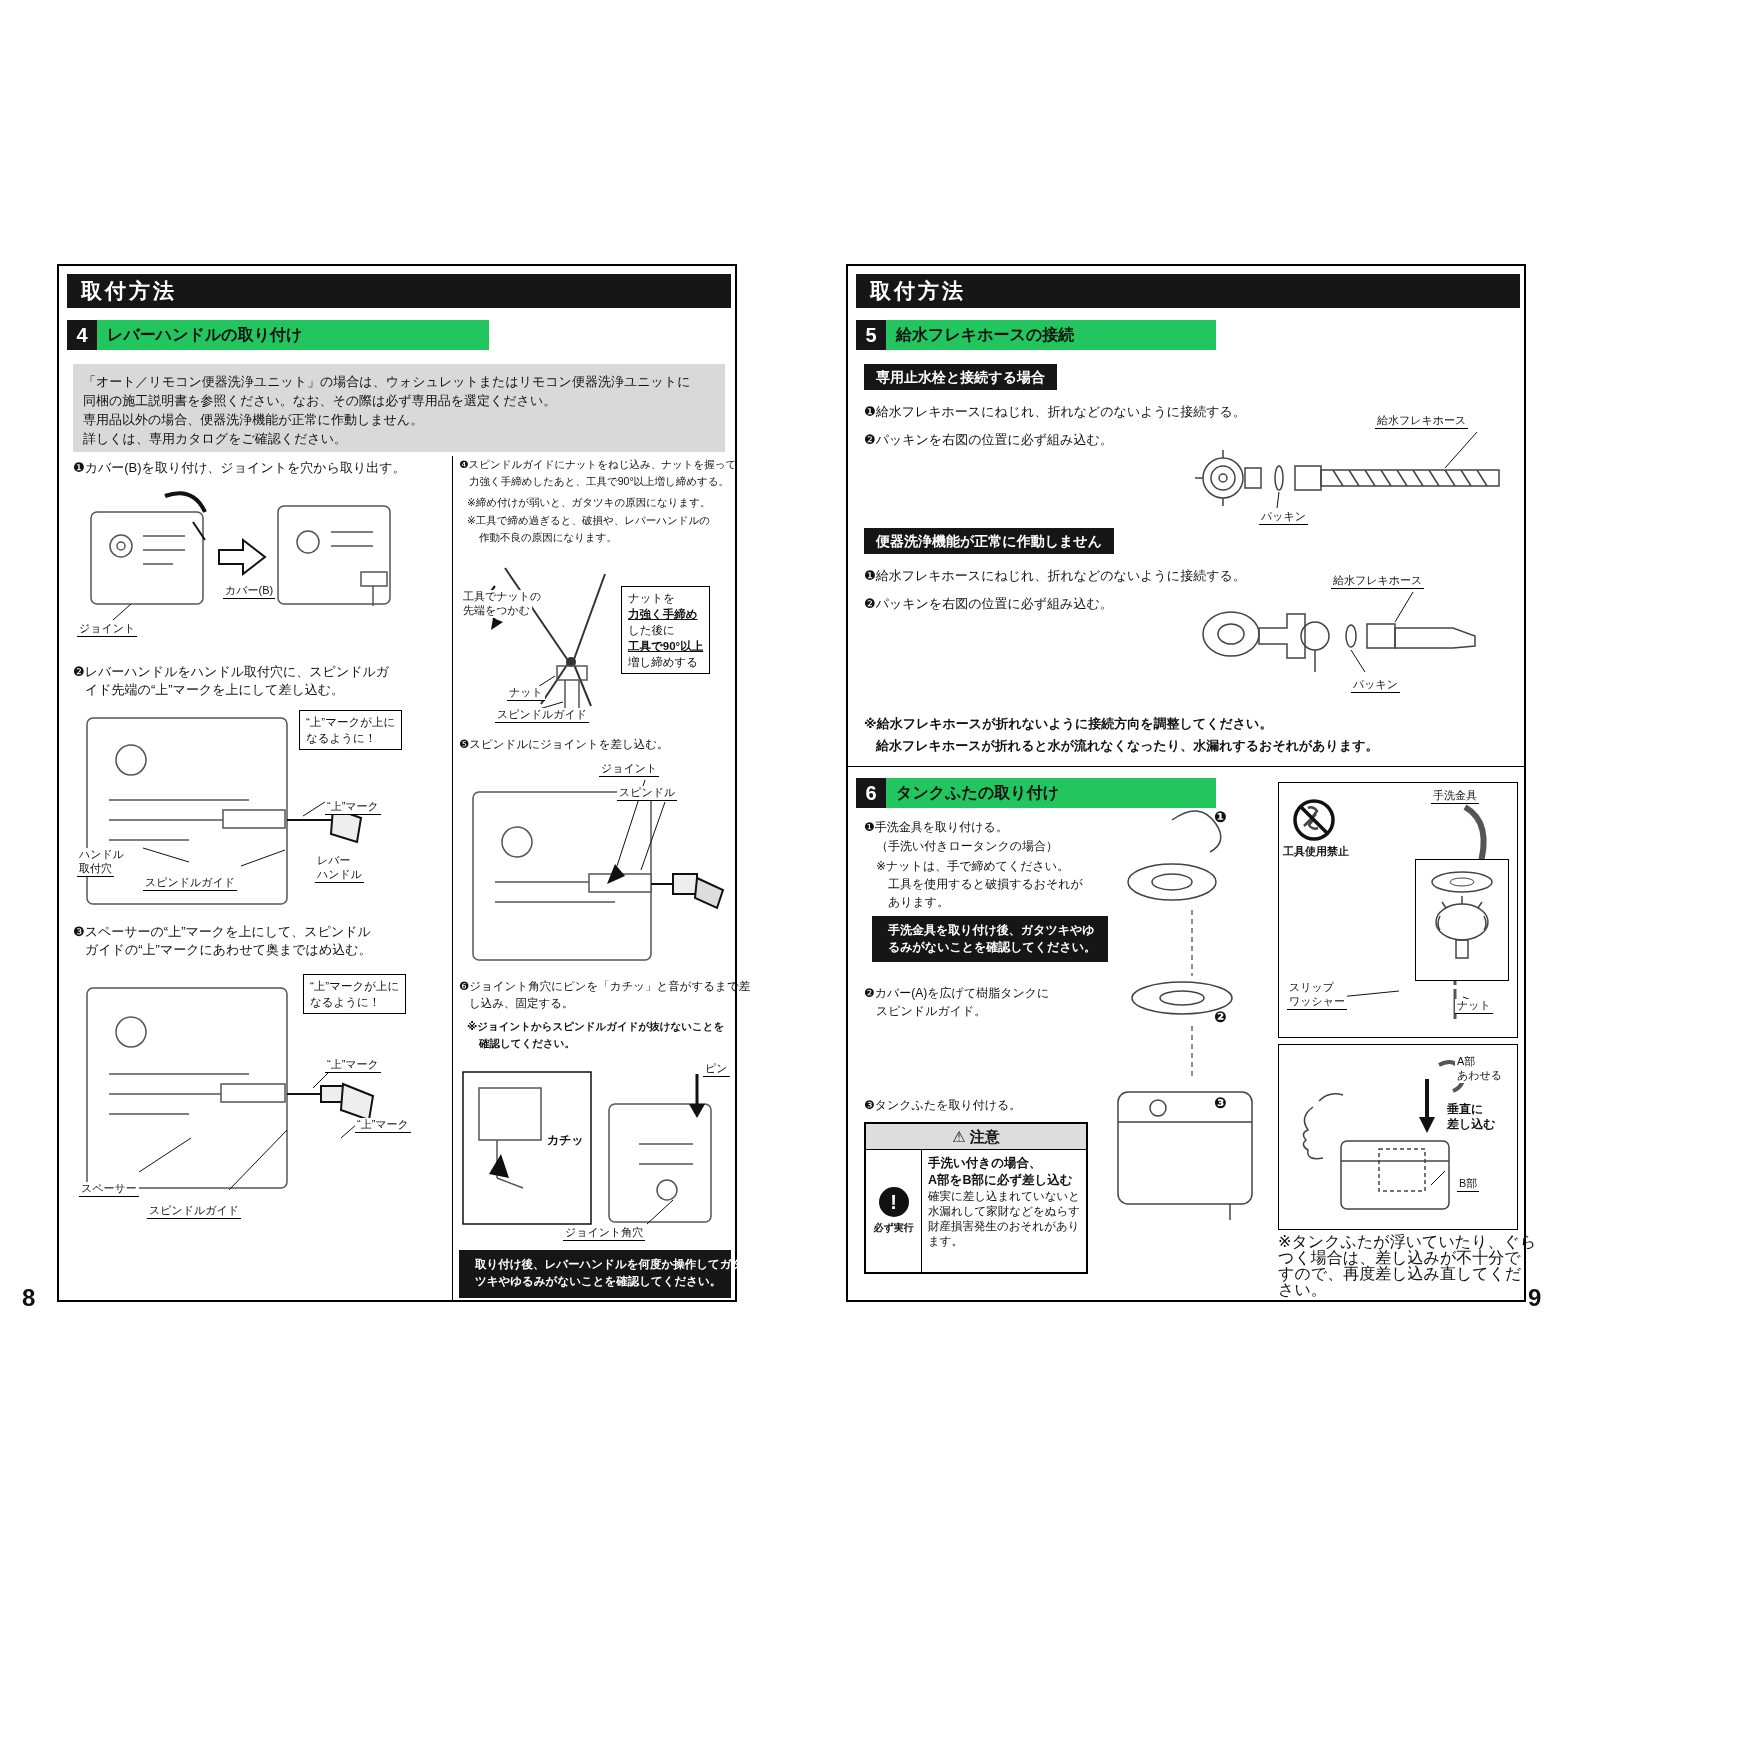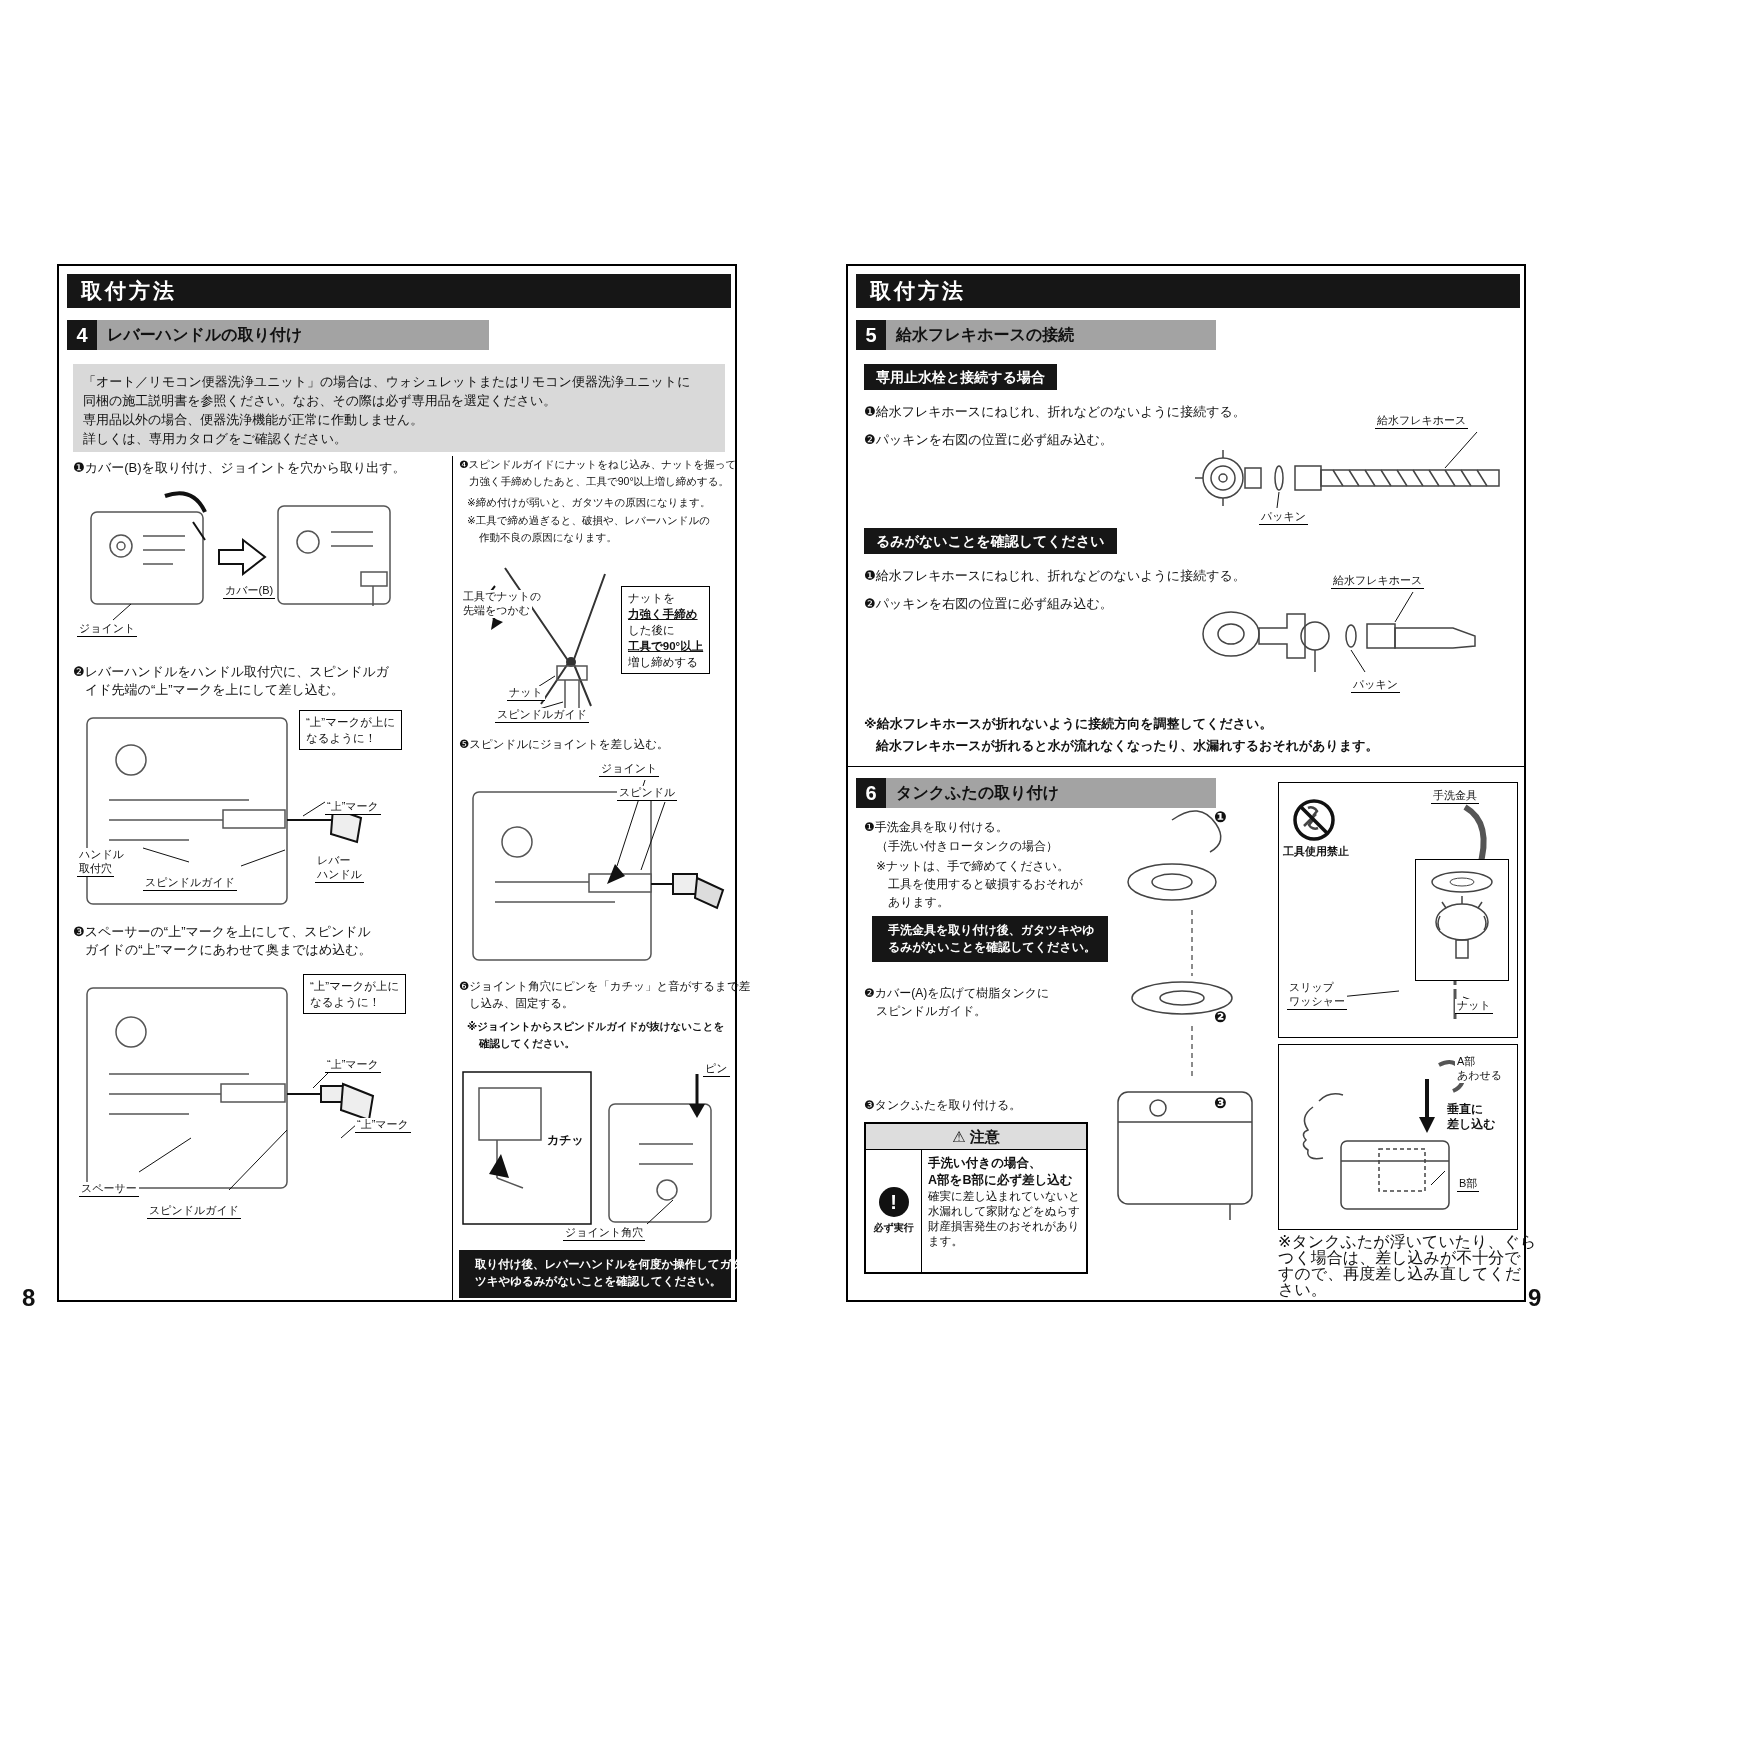--- a/index.html
+++ b/index.html
@@ -9,21 +9,21 @@
     font-family:"Liberation Sans","DejaVu Sans",sans-serif; color:#111;
   }
   .sheet { position:absolute; top:264px; width:680px; height:1038px; border:2px solid #000; background:#fff; }
   #page8 { left:57px; }
   #page9 { left:846px; }
   .abs { position:absolute; }
   .hdr { position:absolute; left:8px; top:8px; width:664px; height:34px; background:#161616; color:#fff;
          font-weight:bold; font-size:21px; line-height:34px; padding-left:14px; letter-spacing:3px; }
   .secnum { position:absolute; width:30px; height:30px; background:#161616; color:#fff; font-weight:bold;
             font-size:20px; text-align:center; line-height:30px; }
-  .sectitle { position:absolute; height:30px; background:#a3a3a3; font-weight:bold; font-size:16px;
+  .sectitle { position:absolute; height:30px; background:#22c55e; font-weight:bold; font-size:16px;
               line-height:30px; padding:0 14px 0 10px; white-space:nowrap; }
   .notebox { position:absolute; background:#d9d9d9; padding:8px 10px; font-size:13px; line-height:19px; }
   .txt { position:absolute; font-size:13px; line-height:19px; white-space:nowrap; }
   .txt-r { position:absolute; font-size:10.5px; line-height:16px; white-space:nowrap; }
   .txt-m { position:absolute; font-size:12px; line-height:18px; white-space:nowrap; }
   .bold { font-weight:bold; }
   .lbl { position:absolute; font-size:11px; line-height:13px; border-bottom:1px solid #000;
          background:#fff; padding:0 2px 1px; white-space:nowrap; }
   .lbl-n { border-bottom:none; }
   .callout { position:absolute; border:1.5px solid #000; background:#fff; font-size:11.5px; line-height:16px;
@@ -265,21 +265,21 @@
         <rect x="112" y="54" width="26" height="24"></rect>
         <path d="M138 58 h178 v16 h-178 z"></path>
         <path d="M150 58 l10 16 M166 58 l10 16 M182 58 l10 16 M198 58 l10 16 M214 58 l10 16 M230 58 l10 16 M246 58 l10 16 M262 58 l10 16 M278 58 l10 16 M294 58 l10 16"></path>
       </g>
       <path d="M262 56 l32 -36 M96 80 l-2 16" stroke="#111" stroke-width="1"></path>
     </svg>
     <span class="lbl" style="left:192px; top:2px;">給水フレキホース</span>
     <span class="lbl" style="left:76px; top:98px;">パッキン</span>
   </div>
 
-  <div class="bbar" style="left:16px; top:262px;">るみがないことを確認してください</div>
+  <div class="bbar" style="left:16px; top:262px;">便器洗浄機能が正常に作動しません</div>
   <div class="txt" style="left:16px; top:300px;">❶給水フレキホースにねじれ、折れなどのないように接続する。</div>
   <div class="txt" style="left:16px; top:328px;">❷パッキンを右図の位置に必ず組み込む。</div>
 
   <div class="diag" style="left:335px; top:306px; width:335px; height:138px;">
     <svg width="335" height="138" viewBox="0 0 335 138">
       <g fill="none" stroke="#444" stroke-width="1.5">
         <ellipse cx="48" cy="62" rx="28" ry="22"></ellipse>
         <ellipse cx="48" cy="62" rx="13" ry="10"></ellipse>
         <path d="M76 56 h28 v-14 h18 v44 h-18 v-14 h-28 z"></path>
         <circle cx="132" cy="64" r="14"></circle>

